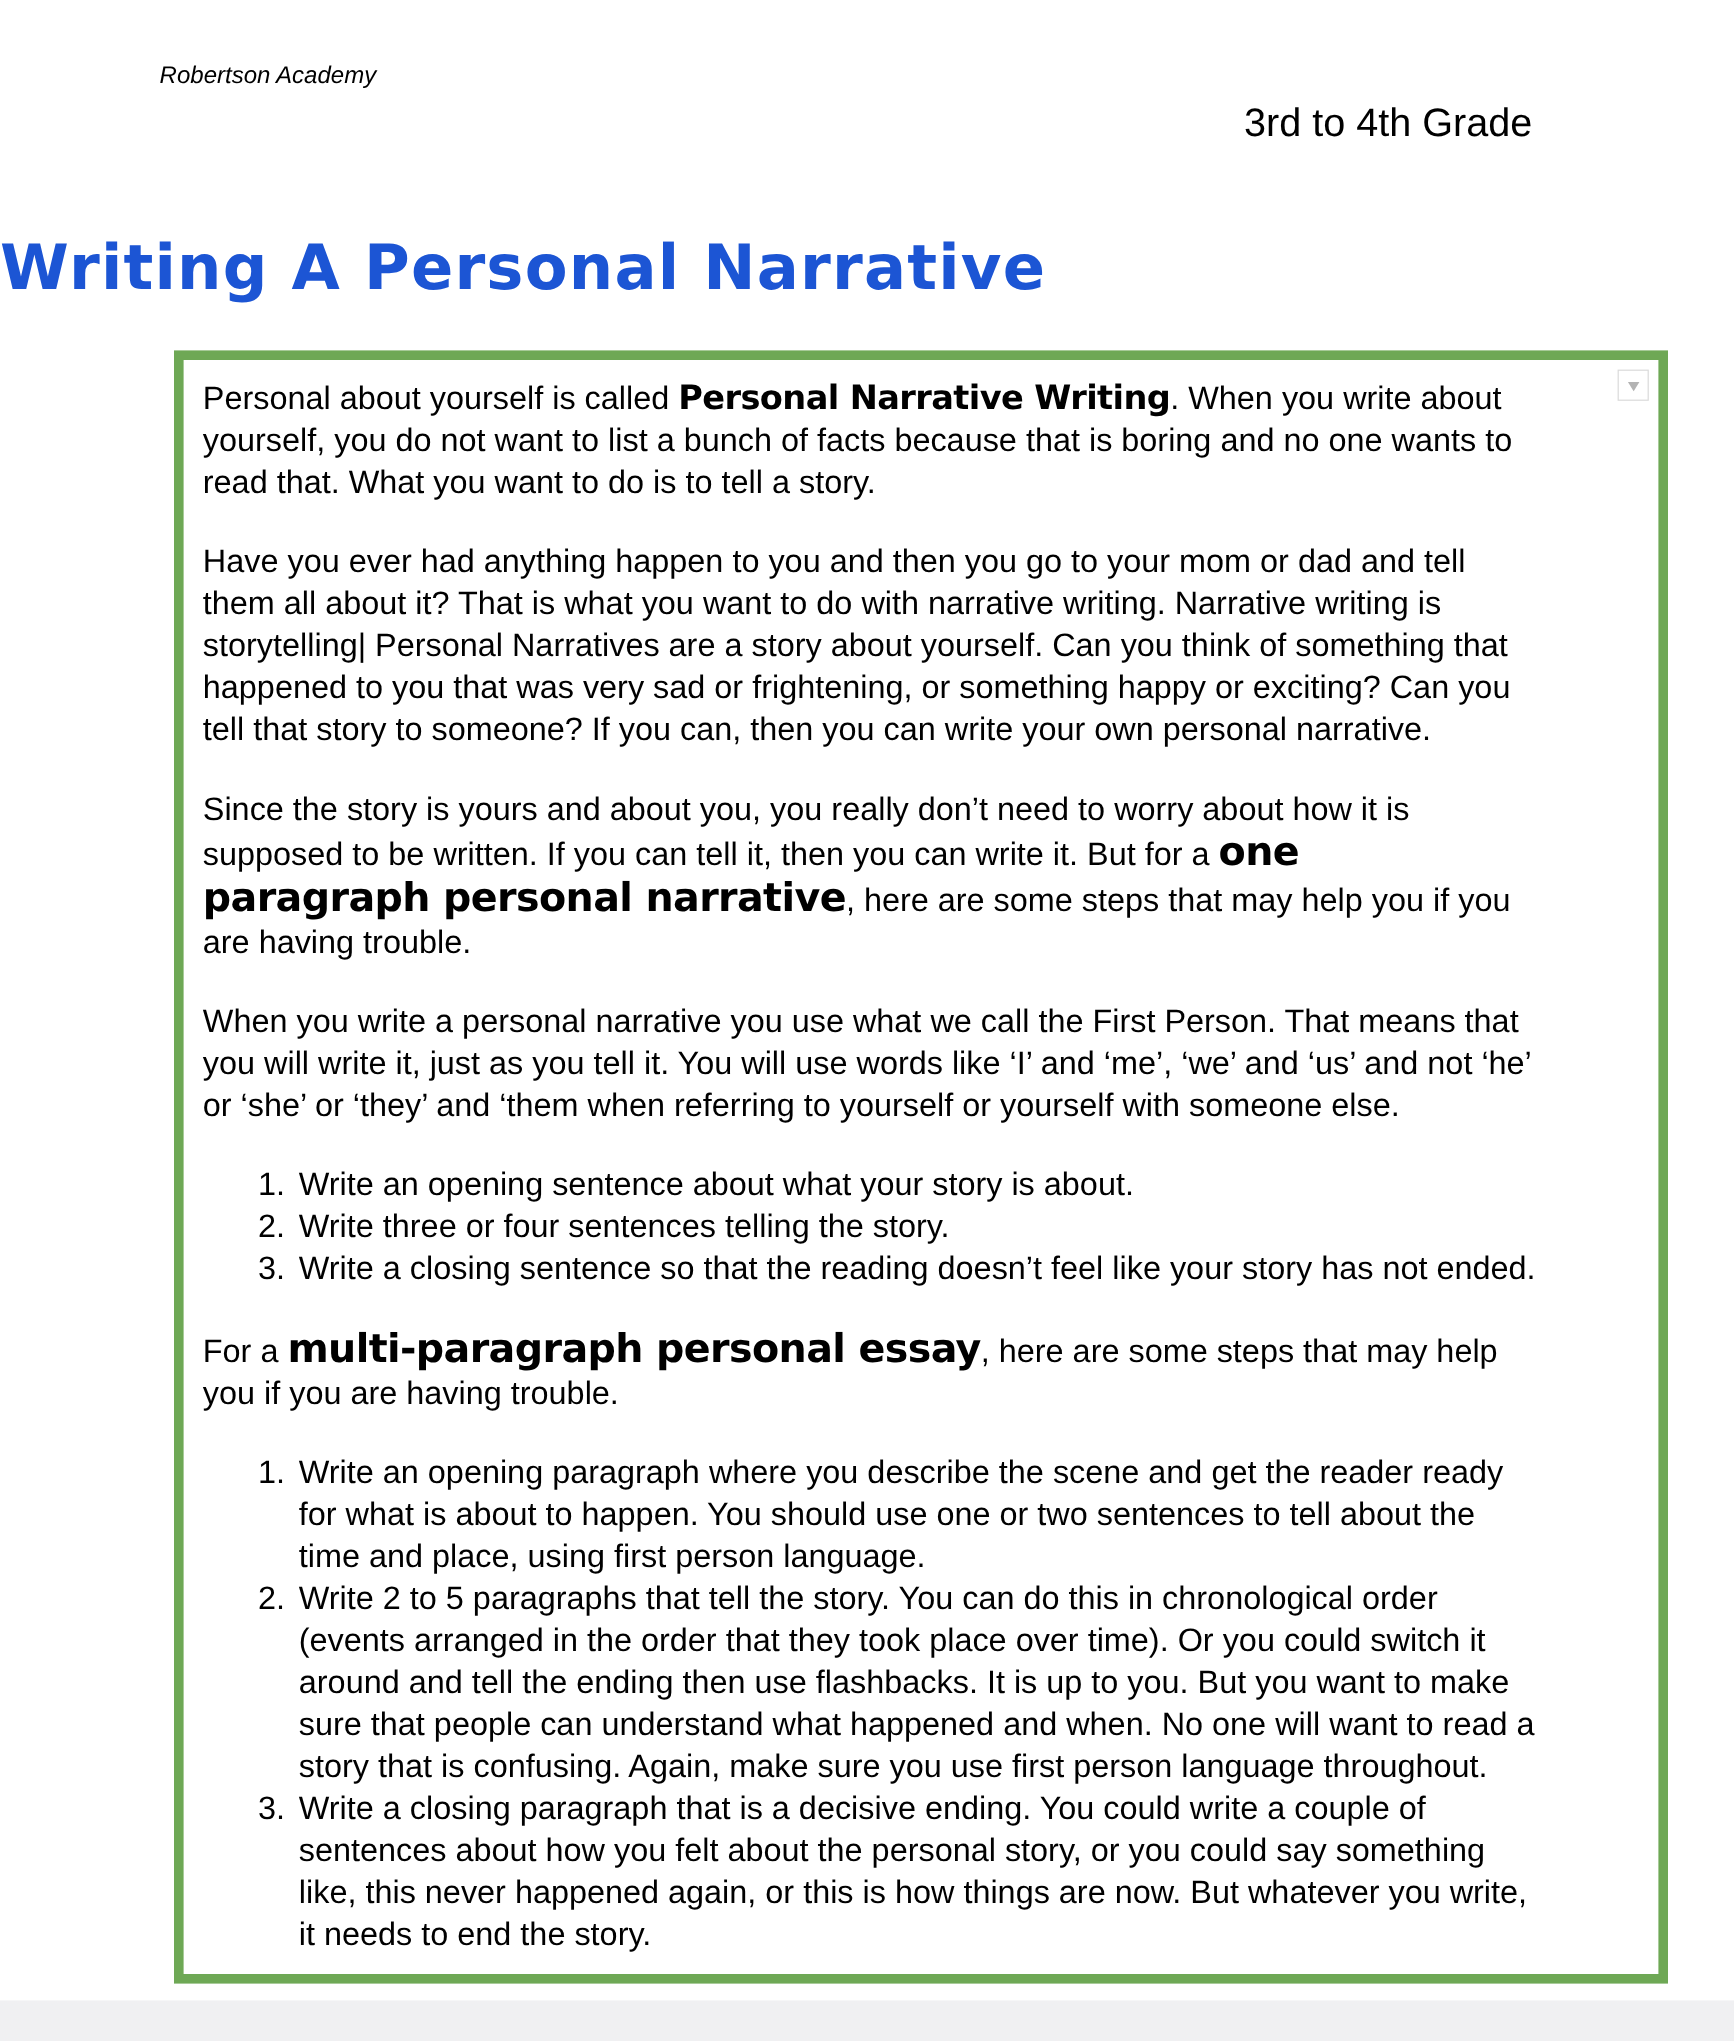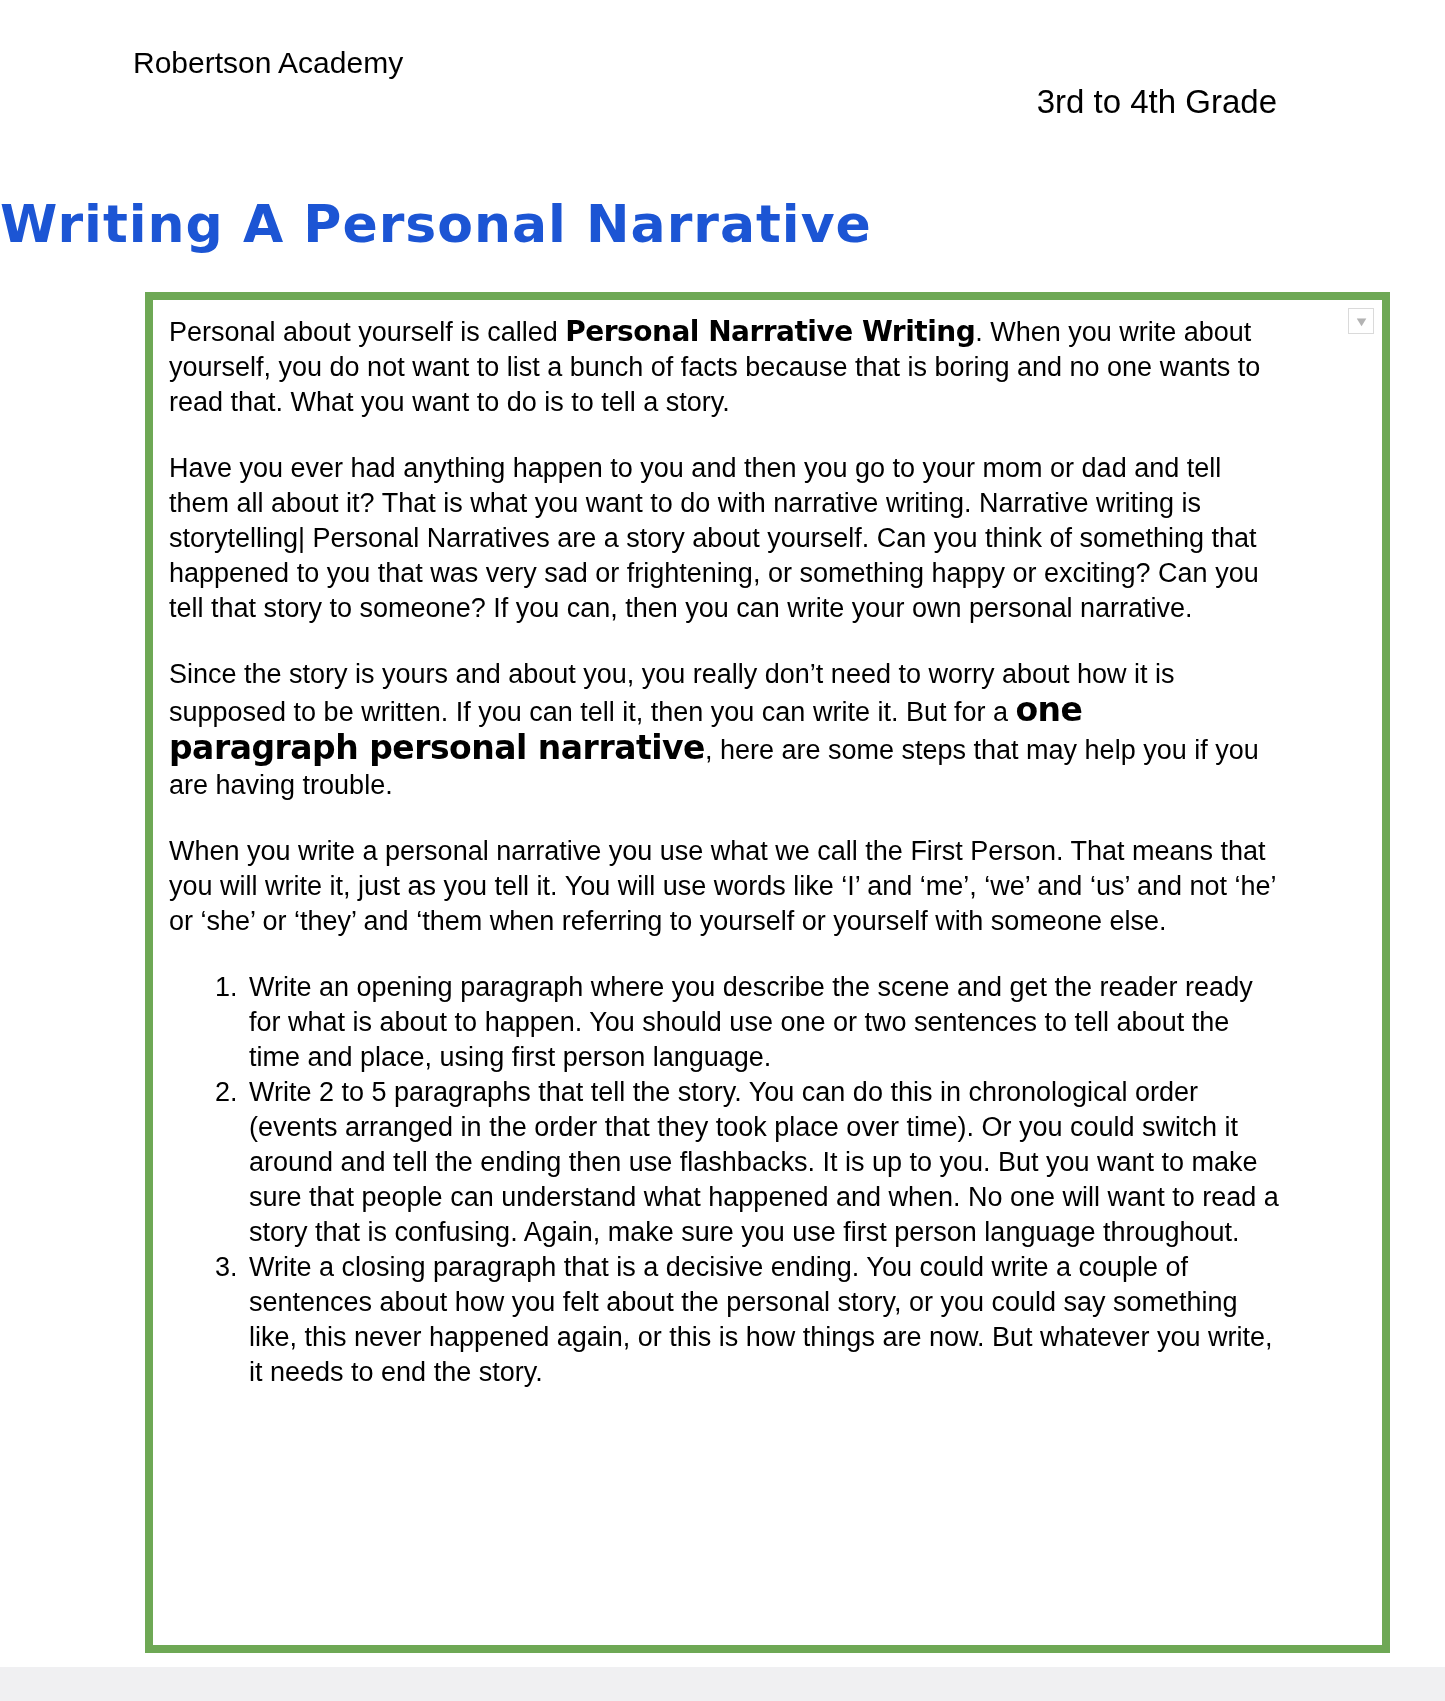--- a/index.html
+++ b/index.html
@@ -15,21 +15,21 @@
   body {
     width: 1445px; height: 1701px;
     position: relative;
     background: #ffffff;
     font-family: "Liberation Sans", sans-serif;
     color: var(--text-black);
     overflow: hidden;
   }
   .school-name {
     position: absolute; left: 133px; top: 46px;
-    font-size: 30px; line-height: 34px;
+    font-size: 20px; line-height: 34px; font-style: italic;
   }
   .grade-label {
     position: absolute; right: 168px; top: 86px;
     font-size: 33px; line-height: 32px;
   }
   .doc-title {
     position: absolute; left: 0; right: 0; top: 158px;
     text-align: left;
     font-family: "DejaVu Sans", sans-serif;
     font-weight: bold;
@@ -100,21 +100,27 @@
   <div class="box-inner">
 
     <p><span>Personal about yourself is called </span><span class="accent accent-lg">Personal Narrative Writing</span><span>. When you write about yourself, you do not want to list a bunch of facts because that is boring and no one wants to read that. What you want to do is to tell a story.</span></p>
 
     <p>Have you ever had anything happen to you and then you go to your mom or dad and tell them all about it? That is what you want to do with narrative writing. Narrative writing is storytelling| Personal Narratives are a story about yourself. Can you think of something that happened to you that was very sad or frightening, or something happy or exciting? Can you tell that story to someone? If you can, then you can write your own personal narrative.</p>
 
     <p><span>Since the story is yours and about you, you really don’t need to worry about how it is supposed to be written. If you can tell it, then you can write it. But for a </span><span class="accent">one paragraph personal narrative</span><span>, here are some steps that may help you if you are having trouble.</span></p>
 
     <p>When you write a personal narrative you use what we call the First Person. That means that you will write it, just as you tell it. You will use words like ‘I’ and ‘me’, ‘we’ and ‘us’ and not ‘he’ or ‘she’ or ‘they’ and ‘them when referring to yourself or yourself with someone else.</p>
 
+    <ol class="steps">
+      <li>Write an opening sentence about what your story is about.</li>
+      <li>Write three or four sentences telling the story.</li>
+      <li>Write a closing sentence so that the reading doesn’t feel like your story has not ended.</li>
+    </ol>
 
+    <p><span>For a </span><span class="accent">multi-paragraph personal essay</span><span>, here are some steps that may help you if you are having trouble.</span></p>
 
     <ol class="steps">
       <li>Write an opening paragraph where you describe the scene and get the reader ready for what is about to happen. You should use one or two sentences to tell about the time and place, using first person language.</li>
       <li>Write 2 to 5 paragraphs that tell the story. You can do this in chronological order (events arranged in the order that they took place over time). Or you could switch it around and tell the ending then use flashbacks. It is up to you. But you want to make sure that people can understand what happened and when. No one will want to read a story that is confusing. Again, make sure you use first person language throughout.</li>
       <li>Write a closing paragraph that is a decisive ending. You could write a couple of sentences about how you felt about the personal story, or you could say something like, this never happened again, or this is how things are now. But whatever you write, it needs to end the story.</li>
     </ol>
 
   </div>
 </div>
 

